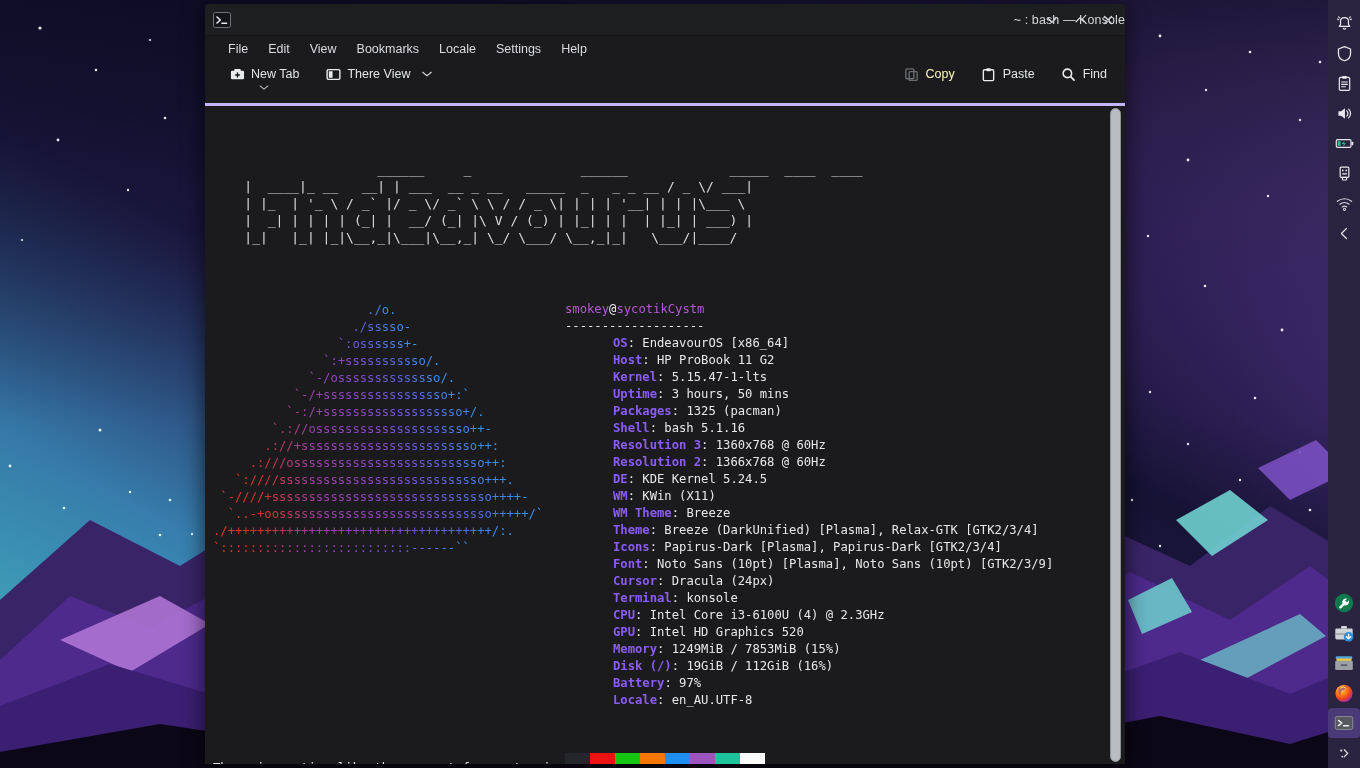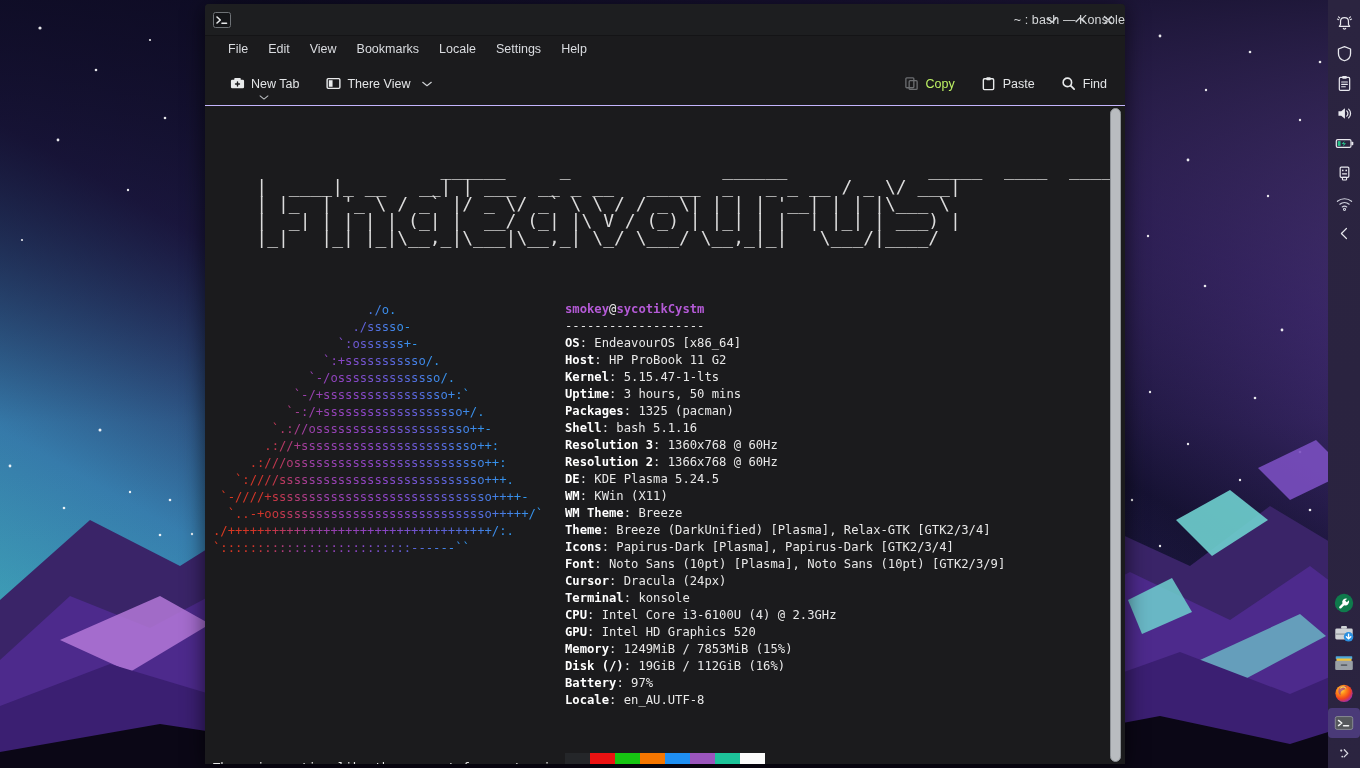--- a/index.html
+++ b/index.html
@@ -50,30 +50,30 @@
     padding-left:14px; gap:2px;
   }
   .menu-item {
     font-size:12.5px; color:#dadce0;
     padding:3px 9px; border-radius:3px; white-space:nowrap;
   }
 
   .toolbar {
     height:44px; flex:0 0 44px;
     background:#1b1b1d;
-    display:flex; align-items:center;
+    display:flex; align-items:flex-start;
     padding:0 12px 0 18px;
-    border-bottom:1px solid #c4b5fd;
+    border-bottom:3px solid #c4b5fd;
   }
   .tool-btn {
     display:flex; align-items:center; gap:6px;
     font-size:12.5px; color:#e3e5e7;
     padding:4px 6px; border-radius:3px; white-space:nowrap;
   }
-  .tool-btn.disabled { color:#bef264; }
+  .tool-btn.disabled { color:#fef9c3; }
   .tool-btn .ti { width:16px; height:16px; display:flex; align-items:center; justify-content:center; }
   .tool-btn .ti svg { display:block; }
   .tb-spacer { flex:1 1 auto; }
   .newtab-wrap { position:relative; display:flex; align-items:center; }
   .newtab-caret {
     position:absolute; left:50%; transform:translateX(-50%);
     bottom:-9px; color:#bfc2c5;
   }
   .sv-caret { margin-left:5px; color:#cfd2d5; display:flex; }
   .tool-gap { width:14px; }
@@ -83,36 +83,36 @@
   .term {
     position:absolute; inset:0;
     font-family:"DejaVu Sans Mono","Liberation Mono",monospace;
     font-size:12.2px; line-height:17px;
     color:#e8e8e8;
     padding:4px 0 0 8px;
     white-space:pre;
     overflow:hidden;
     letter-spacing:0px;
   }
-  .ascii-head { color:#dcdcdc; font-size:18px; line-height:17px; }
+  .ascii-head { color:#dcdcdc; font-size:13px; line-height:17px; }
 
   .fetch-grid { position:relative; margin-top:4px; height:400px; }
   .fetch-art {
     position:absolute; left:0px; top:0px;
     font-size:12.2px; line-height:17px;
     white-space:pre;
   }
   .fetch-info {
     position:absolute; left:352px; top:0px;
     font-size:12.2px; line-height:17px;
     white-space:pre;
   }
-  .k { color:#ffffff; font-weight:bold; }
+  .k { color:#8b5cf6; font-weight:bold;margin-left:48px; }
   .v { color:#e8e8e8; }
-  .uname { color:#b45ad6; font-weight:bold; }
+  .uname { color:#b45ad6; font-weight:normal; }
   .rule { color:#e8e8e8; }
 
   .swatches { position:absolute; left:352px; top:418px; }
   .swrow { display:flex; }
   .sw { width:25px; height:17px; }
 
   .quote { margin-top:8px; color:#e8e8e8; }
 
   .scrollbar {
     position:absolute; right:4px; top:2px; bottom:2px; width:11px;
@@ -374,21 +374,21 @@
         <div class="fetch-info"><span class="uname">smokey</span><span class="v">@</span><span class="uname">sycotikCystm</span>
 <span class="rule">-------------------</span>
 <span id="info-lines"><span class="k">OS</span><span class="v">: EndeavourOS [x86_64]</span>
 <span class="k">Host</span><span class="v">: HP ProBook 11 G2</span>
 <span class="k">Kernel</span><span class="v">: 5.15.47-1-lts</span>
 <span class="k">Uptime</span><span class="v">: 3 hours, 50 mins</span>
 <span class="k">Packages</span><span class="v">: 1325 (pacman)</span>
 <span class="k">Shell</span><span class="v">: bash 5.1.16</span>
 <span class="k">Resolution 3</span><span class="v">: 1360x768 @ 60Hz</span>
 <span class="k">Resolution 2</span><span class="v">: 1366x768 @ 60Hz</span>
-<span class="k">DE</span><span class="v">: KDE Plasma 5.24.5</span>
+<span class="k">DE</span><span class="v">: KDE Kernel 5.24.5</span>
 <span class="k">WM</span><span class="v">: KWin (X11)</span>
 <span class="k">WM Theme</span><span class="v">: Breeze</span>
 <span class="k">Theme</span><span class="v">: Breeze (DarkUnified) [Plasma], Relax-GTK [GTK2/3/4]</span>
 <span class="k">Icons</span><span class="v">: Papirus-Dark [Plasma], Papirus-Dark [GTK2/3/4]</span>
 <span class="k">Font</span><span class="v">: Noto Sans (10pt) [Plasma], Noto Sans (10pt) [GTK2/3/9]</span>
 <span class="k">Cursor</span><span class="v">: Dracula (24px)</span>
 <span class="k">Terminal</span><span class="v">: konsole</span>
 <span class="k">CPU</span><span class="v">: Intel Core i3-6100U (4) @ 2.3GHz</span>
 <span class="k">GPU</span><span class="v">: Intel HD Graphics 520</span>
 <span class="k">Memory</span><span class="v">: 1249MiB / 7853MiB (15%)</span>

